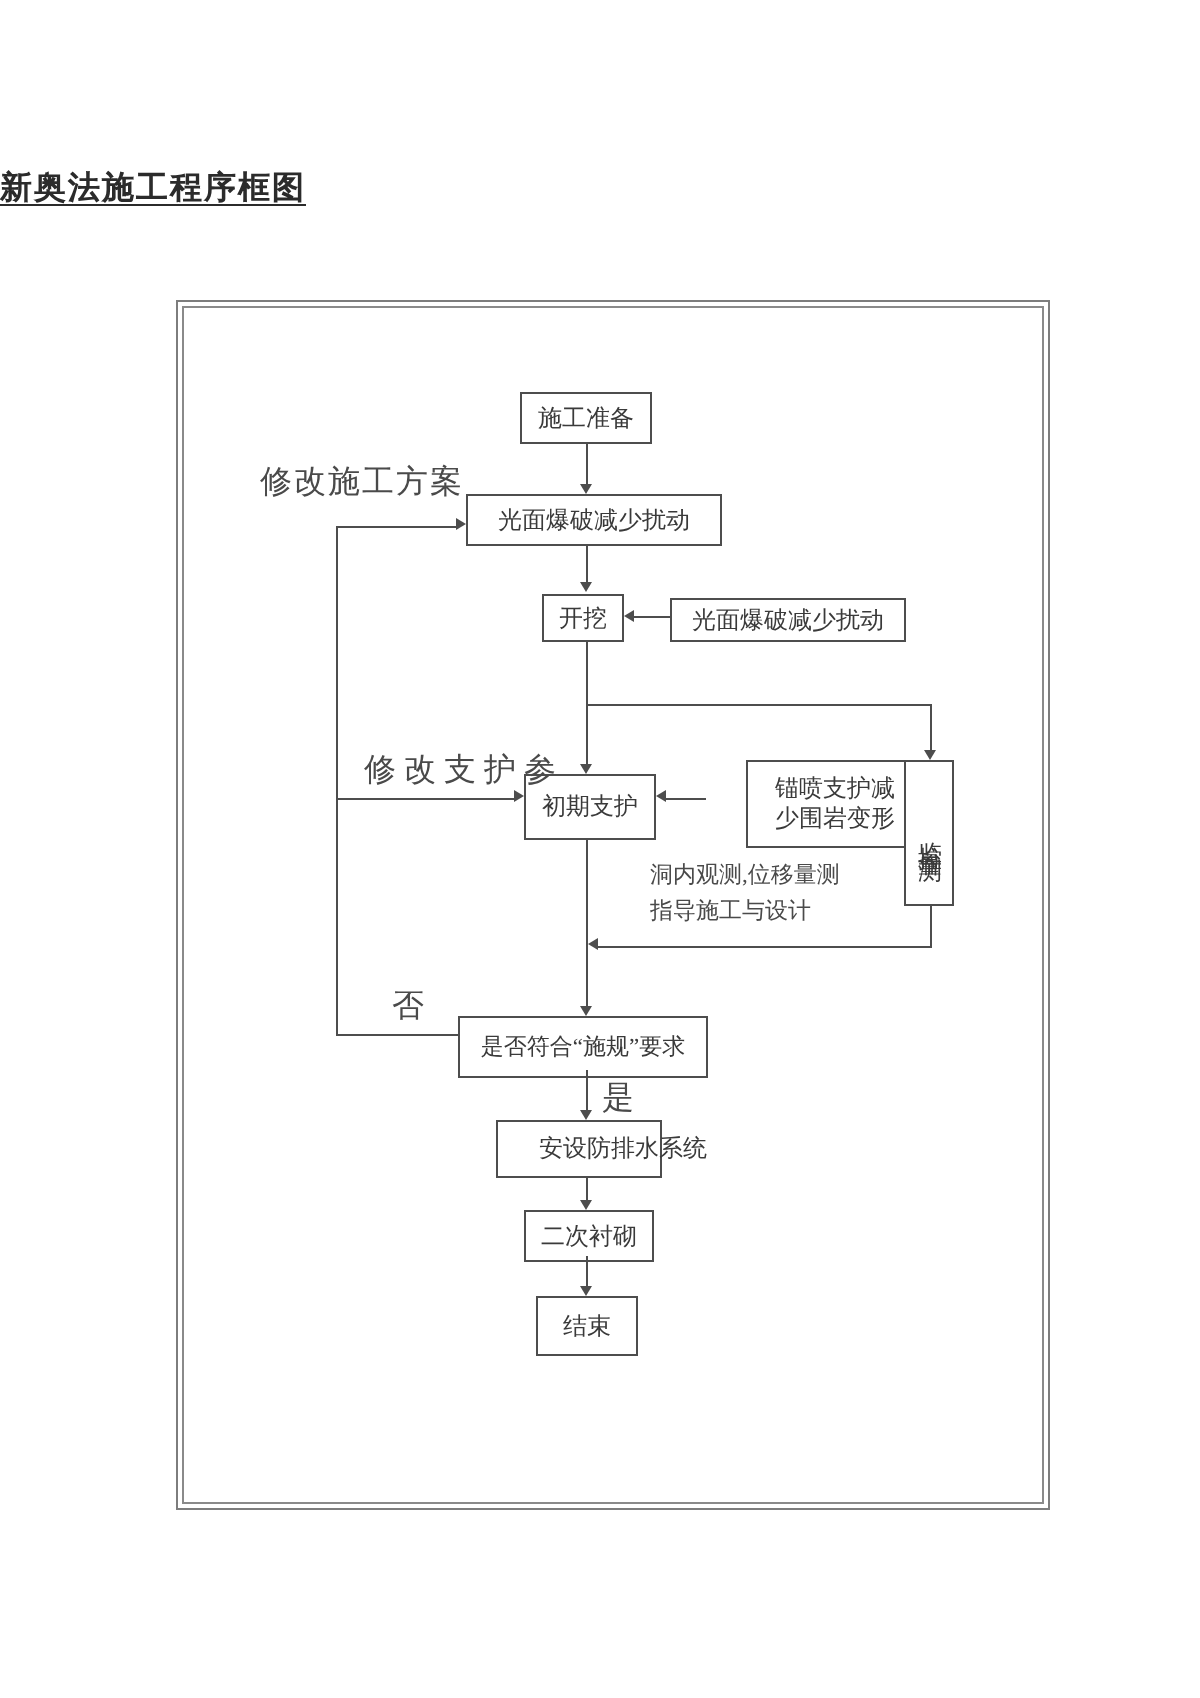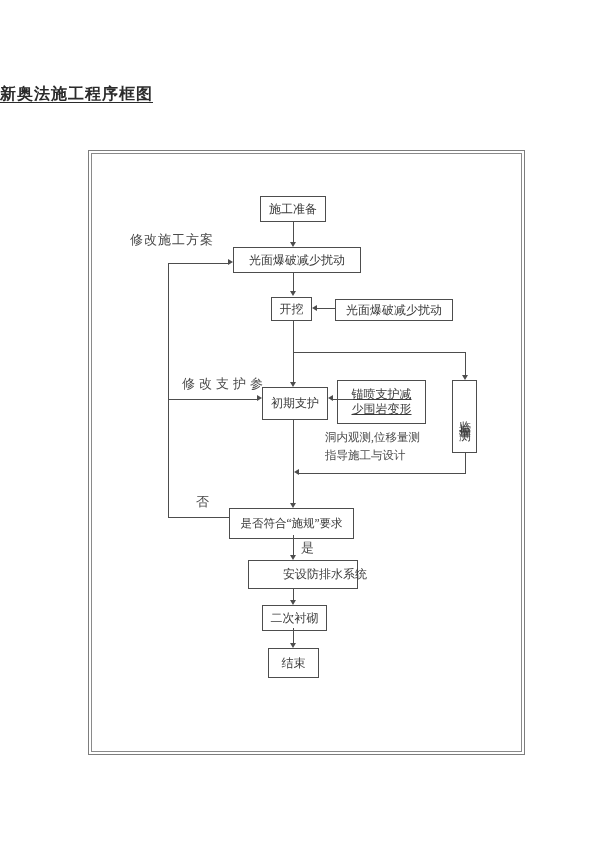--- a/index.html
+++ b/index.html
@@ -22,21 +22,21 @@
     position:absolute; left:2px; top:2px; right:2px; bottom:2px;
     border:1px solid #8a8a8a;
   }
   .box {
     position:absolute; border:1px solid #4d4d4d; background:#fff;
     display:flex; align-items:center; justify-content:center;
     font-size:12px; white-space:nowrap; color:#3a3a3a;
   }
   .box.two-line { flex-direction:column; line-height:15px; }
   .vtext { writing-mode:vertical-rl; letter-spacing:3px; }
-  .lbl { position:absolute; font-size:13px; white-space:nowrap; color:#4a4a4a; }
+  .lbl { position:absolute; font-size:16px; white-space:nowrap; color:#4a4a4a; }
   .hl { position:absolute; height:1px; background:#4d4d4d; }
   .vl { position:absolute; width:1px;  background:#4d4d4d; }
   .ar { position:absolute; width:0; height:0; }
   .ar-d { border-left:3.5px solid transparent; border-right:3.5px solid transparent; border-top:5px solid #4d4d4d; }
   .ar-l { border-top:3.5px solid transparent; border-bottom:3.5px solid transparent; border-right:5px solid #4d4d4d; }
   .ar-r { border-top:3.5px solid transparent; border-bottom:3.5px solid transparent; border-left:5px solid #4d4d4d; }
 </style>
 </head>
 <body>
 
@@ -51,32 +51,32 @@
   <div class="box" style="left:260px; top:196px; width:66px; height:26px;text-align:right;">施工准备</div>
 
   <div class="box" style="left:233px; top:247px; width:128px; height:26px;">光面爆破减少扰动</div>
 
   <div class="box" style="left:271px; top:297px; width:41px; height:24px;">开挖</div>
 
   <div class="box" style="left:335px; top:299px; width:118px; height:22px;">光面爆破减少扰动</div>
 
   <div class="box" style="left:262px; top:387px; width:66px; height:33px;">初期支护</div>
 
-  <div class="box two-line" style="left:337px; top:380px; width:89px; height:44px;text-decoration:underline;">
+  <div class="box two-line" style="left:373px; top:380px; width:89px; height:44px;">
     <span>锚喷支护减</span>
     <span>少围岩变形</span>
   </div>
 
   <div class="box" style="left:452px; top:380px; width:25px; height:73px;">
     <span class="vtext">监控量测</span>
   </div>
 
   <div class="box" style="left:229px; top:508px; width:125px; height:31px; font-size:11.5px;">是否符合“施规”要求</div>
 
-  <div class="box" style="left:248px; top:560px; width:110px; height:29px;padding-left:44px;">安设防排水系统</div>
+  <div class="box" style="left:248px; top:560px; width:83px; height:29px;padding-left:44px;">安设防排水系统</div>
 
   <div class="box" style="left:262px; top:605px; width:65px; height:26px;">二次衬砌</div>
 
   <div class="box" style="left:268px; top:648px; width:51px; height:30px;">结束</div>
 
   <div class="lbl" style="left:130px; top:231px; letter-spacing:1px;">修改施工方案</div>
   <div class="lbl" style="left:182px; top:375px; letter-spacing:4px;">修改支护参</div>
   <div class="lbl" style="left:325px; top:430px; font-size:11.5px;">洞内观测,位移量测</div>
   <div class="lbl" style="left:325px; top:448px; font-size:11.5px;">指导施工与设计</div>
   <div class="lbl" style="left:196px; top:493px;">否</div>

